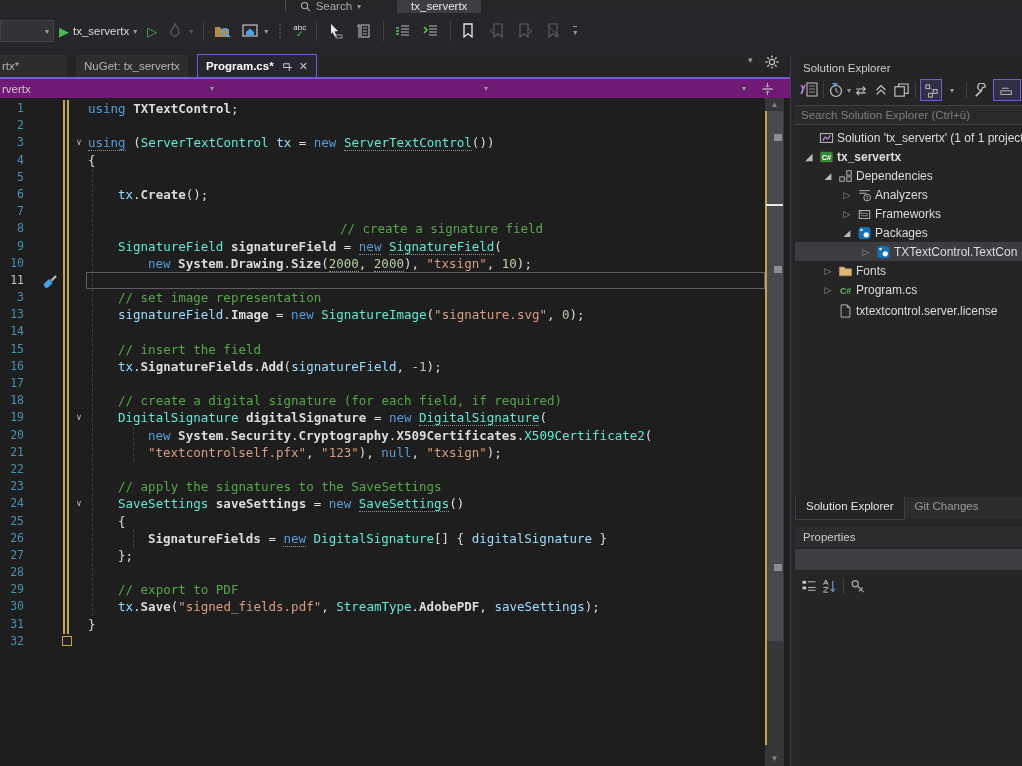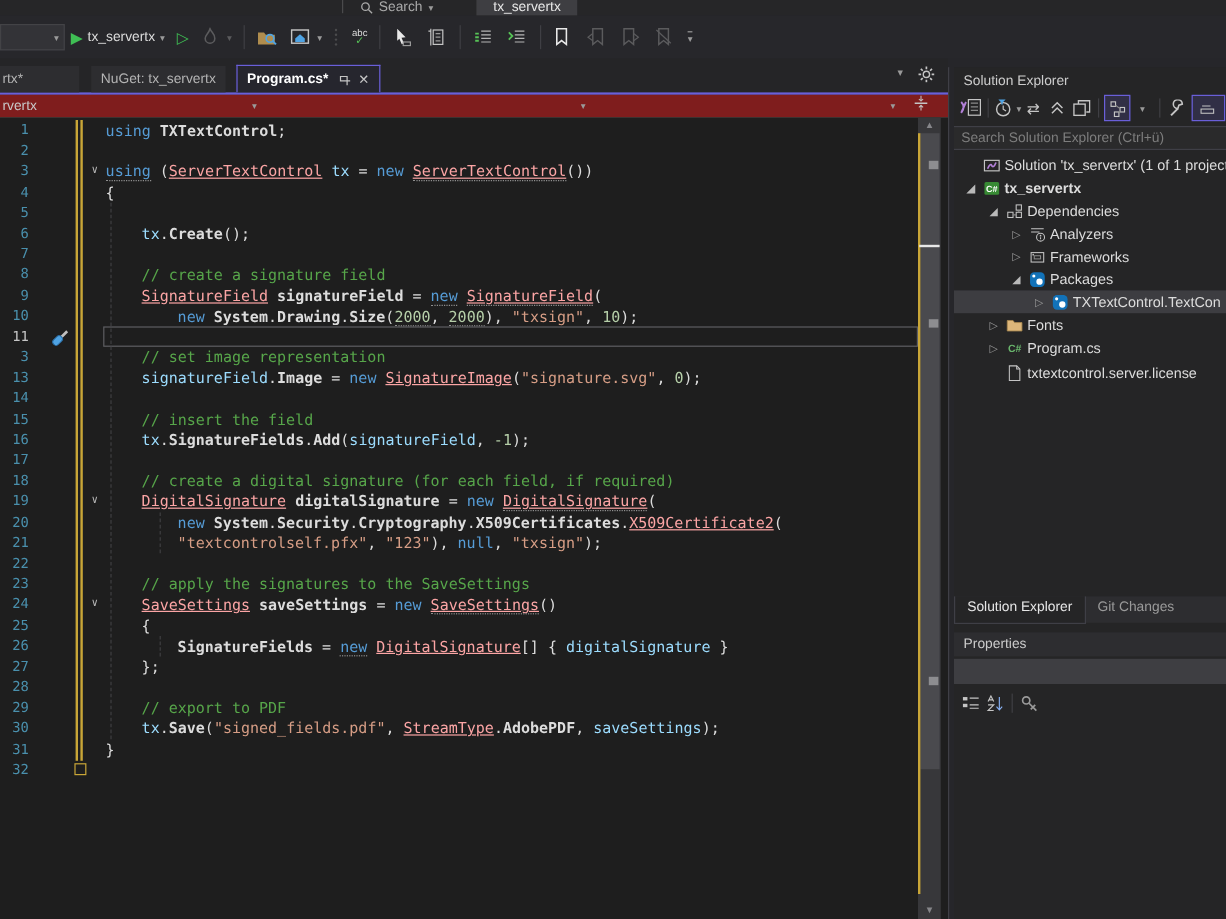--- a/index.html
+++ b/index.html
@@ -32,42 +32,42 @@
   #tabstrip{left:0;top:49px;width:790px;height:28px;background:#252527;border-bottom:2px solid #6a5fd9;
     display:flex;align-items:flex-end;}
   .doc-tab{height:22px;display:flex;align-items:center;background:#2d2d30;color:#b4b4b4;font-size:11.5px;
     padding:0 8px;margin-right:9px;white-space:nowrap;overflow:hidden;}
   .doc-tab.first{width:56px;padding-left:2px;margin-right:10px;}
   .doc-tab.active{background:#26262e;border:1px solid #6a5fd9;border-bottom:none;color:#ffffff;font-weight:bold;gap:7px;}
   .tab-ico{color:#c5c5c5;font-weight:normal;font-size:11px;}
   #tabwell-right{position:absolute;left:748px;top:55px;display:flex;gap:12px;color:#c5c5c5;}
 
   
-  #navbar{left:0;top:79px;width:790px;height:19px;background:#7f1d1d;display:flex;
+  #navbar{left:0;top:79px;width:790px;height:19px;background:#701a75;display:flex;align-items:center;
     border-bottom:6px solid #0f766e;}
   .nav-combo{height:19px;display:flex;align-items:center;color:#c8c8c8;font-size:11.5px;}
   .nav-combo .chev{margin-left:auto;padding-right:6px;}
   #nav-combo-project{width:218px;padding-left:2px;}
   #nav-combo-type{width:274px;}
   #nav-combo-member{width:258px;}
   #split-icon{margin-left:8px;}
 
   
   #editor{left:0;top:98px;width:790px;height:668px;background:#1e1e1e;}
   #code-lines{position:absolute;left:0;top:2px;width:790px;}
   .code-row{display:flex;height:17.2px;line-height:17.2px;
     font-family:"DejaVu Sans Mono","Liberation Mono",monospace;font-size:12.5px;white-space:pre;}
   .ln{width:30px;text-align:right;padding-right:6px;box-sizing:border-box;color:#4a90ad;font-size:11.5px;}
   .ln.cur{color:#c6c6c6;}
   .glyphcol{width:32px;position:relative;}
   .foldcol{width:14px;color:#b8b8b8;font-size:9px;text-align:center;}
   .changecol{width:10px;}
   .line-body{flex:1;margin-right:25px;padding-left:2px;color:#dcdcdc;}
   .line-body.current{outline:1px solid #5e5e62;outline-offset:-1px;}
-  .tk-k{color:#569cd6;} .tk-t{color:#fca5a5;text-decoration:underline;} .tk-v{color:#9cdcfe;}
+  .tk-k{color:#569cd6;} .tk-t{color:#5eead4;} .tk-v{color:#9cdcfe;}
   .tk-m{color:#dcdcdc;font-weight:bold;text-align:center;} .tk-c{color:#57a64a;}
   .tk-s{color:#d69d85;} .tk-n{color:#b5cea8;} .tk-p{color:#dcdcdc;}
   .dots{border-bottom:1px dotted #8f8f8f;}
   .guide{position:absolute;width:0;border-left:1px dashed #3f3f42;}
   #chg-bar-a{left:63px;top:2px;width:2px;height:534px;background:#c9a637;}
   #chg-bar-b{left:67px;top:2px;width:2px;height:534px;background:#c9a637;}
   #chg-end-box{left:62px;top:538px;width:8px;height:8px;border:1px solid #c9a637;}
   #screwdriver{position:absolute;left:12px;top:2px;}
 
   
@@ -319,21 +319,21 @@
 
 <div id="editor" class="abs">
   <div id="code-lines">
       <div class="code-row"><span class="ln">1</span><span class="glyphcol"></span><span class="changecol"></span><span class="foldcol"></span><span class="line-body" style="padding-left: 2px;"><span class="tk-k">using</span><span class="tk-p"> </span><span class="tk-m">TXTextControl</span><span class="tk-p">;</span></span></div>
       <div class="code-row"><span class="ln">2</span><span class="glyphcol"></span><span class="changecol"></span><span class="foldcol"></span><span class="line-body" style="padding-left: 2px;"></span></div>
       <div class="code-row"><span class="ln">3</span><span class="glyphcol"></span><span class="changecol"></span><span class="foldcol">∨</span><span class="line-body" style="padding-left: 2px;"><span class="tk-k dots">using</span><span class="tk-p"> (</span><span class="tk-t">ServerTextControl</span><span class="tk-p"> </span><span class="tk-v">tx</span><span class="tk-p"> = </span><span class="tk-k">new</span><span class="tk-p"> </span><span class="tk-t dots">ServerTextControl</span><span class="tk-p">())</span></span></div>
       <div class="code-row"><span class="ln">4</span><span class="glyphcol"></span><span class="changecol"></span><span class="foldcol"></span><span class="line-body" style="padding-left: 2px;"><span class="tk-p">{</span></span></div>
       <div class="code-row"><span class="ln">5</span><span class="glyphcol"></span><span class="changecol"></span><span class="foldcol"></span><span class="line-body" style="padding-left: 2px;"></span></div>
       <div class="code-row"><span class="ln">6</span><span class="glyphcol"></span><span class="changecol"></span><span class="foldcol"></span><span class="line-body" style="padding-left: 32px;"><span class="tk-v">tx</span><span class="tk-p">.</span><span class="tk-m">Create</span><span class="tk-p">();</span></span></div>
       <div class="code-row"><span class="ln">7</span><span class="glyphcol"></span><span class="changecol"></span><span class="foldcol"></span><span class="line-body" style="padding-left: 2px;"></span></div>
-      <div class="code-row"><span class="ln">8</span><span class="glyphcol"></span><span class="changecol"></span><span class="foldcol"></span><span class="line-body" style="padding-left: 32px;"><span class="tk-c">// create a signature field</span></span></div>
+      <div class="code-row"><span class="ln">8</span><span class="glyphcol"></span><span class="changecol"></span><span class="foldcol"></span><span class="line-body" style="padding-left: 32px; text-align: center;"><span class="tk-c">// create a signature field</span></span></div>
       <div class="code-row"><span class="ln">9</span><span class="glyphcol"></span><span class="changecol"></span><span class="foldcol"></span><span class="line-body" style="padding-left: 32px;"><span class="tk-t">SignatureField</span><span class="tk-p"> </span><span class="tk-m">signatureField</span><span class="tk-p"> = </span><span class="tk-k dots">new</span><span class="tk-p"> </span><span class="tk-t dots">SignatureField</span><span class="tk-p">(</span></span></div>
       <div class="code-row"><span class="ln">10</span><span class="glyphcol"></span><span class="changecol"></span><span class="foldcol"></span><span class="line-body" style="padding-left: 62px;"><span class="tk-k">new</span><span class="tk-p"> </span><span class="tk-m">System</span><span class="tk-p">.</span><span class="tk-m">Drawing</span><span class="tk-p">.</span><span class="tk-m">Size</span><span class="tk-p">(</span><span class="tk-n dots">2000</span><span class="tk-p">, </span><span class="tk-n dots">2000</span><span class="tk-p">), </span><span class="tk-s">"txsign"</span><span class="tk-p">, </span><span class="tk-n">10</span><span class="tk-p">);</span></span></div>
       <div class="code-row"><span class="ln cur">11</span><span class="glyphcol"><span id="screwdriver"><svg width="16" height="16" viewBox="0 0 16 16">
               <path d="M9 7 L14 2" stroke="#c0c0c0" stroke-width="2.2"></path>
               <rect x="1.5" y="7" width="9" height="5.5" rx="2.5" transform="rotate(-45 6 9.75)" fill="#4fa3e3" stroke="#2a6a9e" stroke-width="0.8"></rect>
             </svg></span></span><span class="changecol"></span><span class="foldcol"></span><span class="line-body current" style="padding-left: 2px;"></span></div>
       <div class="code-row"><span class="ln">3</span><span class="glyphcol"></span><span class="changecol"></span><span class="foldcol"></span><span class="line-body" style="padding-left: 32px;"><span class="tk-c">// set image representation</span></span></div>
       <div class="code-row"><span class="ln">13</span><span class="glyphcol"></span><span class="changecol"></span><span class="foldcol"></span><span class="line-body" style="padding-left: 32px;"><span class="tk-v">signatureField</span><span class="tk-p">.</span><span class="tk-m">Image</span><span class="tk-p"> = </span><span class="tk-k">new</span><span class="tk-p"> </span><span class="tk-t">SignatureImage</span><span class="tk-p">(</span><span class="tk-s">"signature.svg"</span><span class="tk-p">, </span><span class="tk-n">0</span><span class="tk-p">);</span></span></div>
       <div class="code-row"><span class="ln">14</span><span class="glyphcol"></span><span class="changecol"></span><span class="foldcol"></span><span class="line-body" style="padding-left: 2px;"></span></div>
       <div class="code-row"><span class="ln">15</span><span class="glyphcol"></span><span class="changecol"></span><span class="foldcol"></span><span class="line-body" style="padding-left: 32px;"><span class="tk-c">// insert the field</span></span></div>

